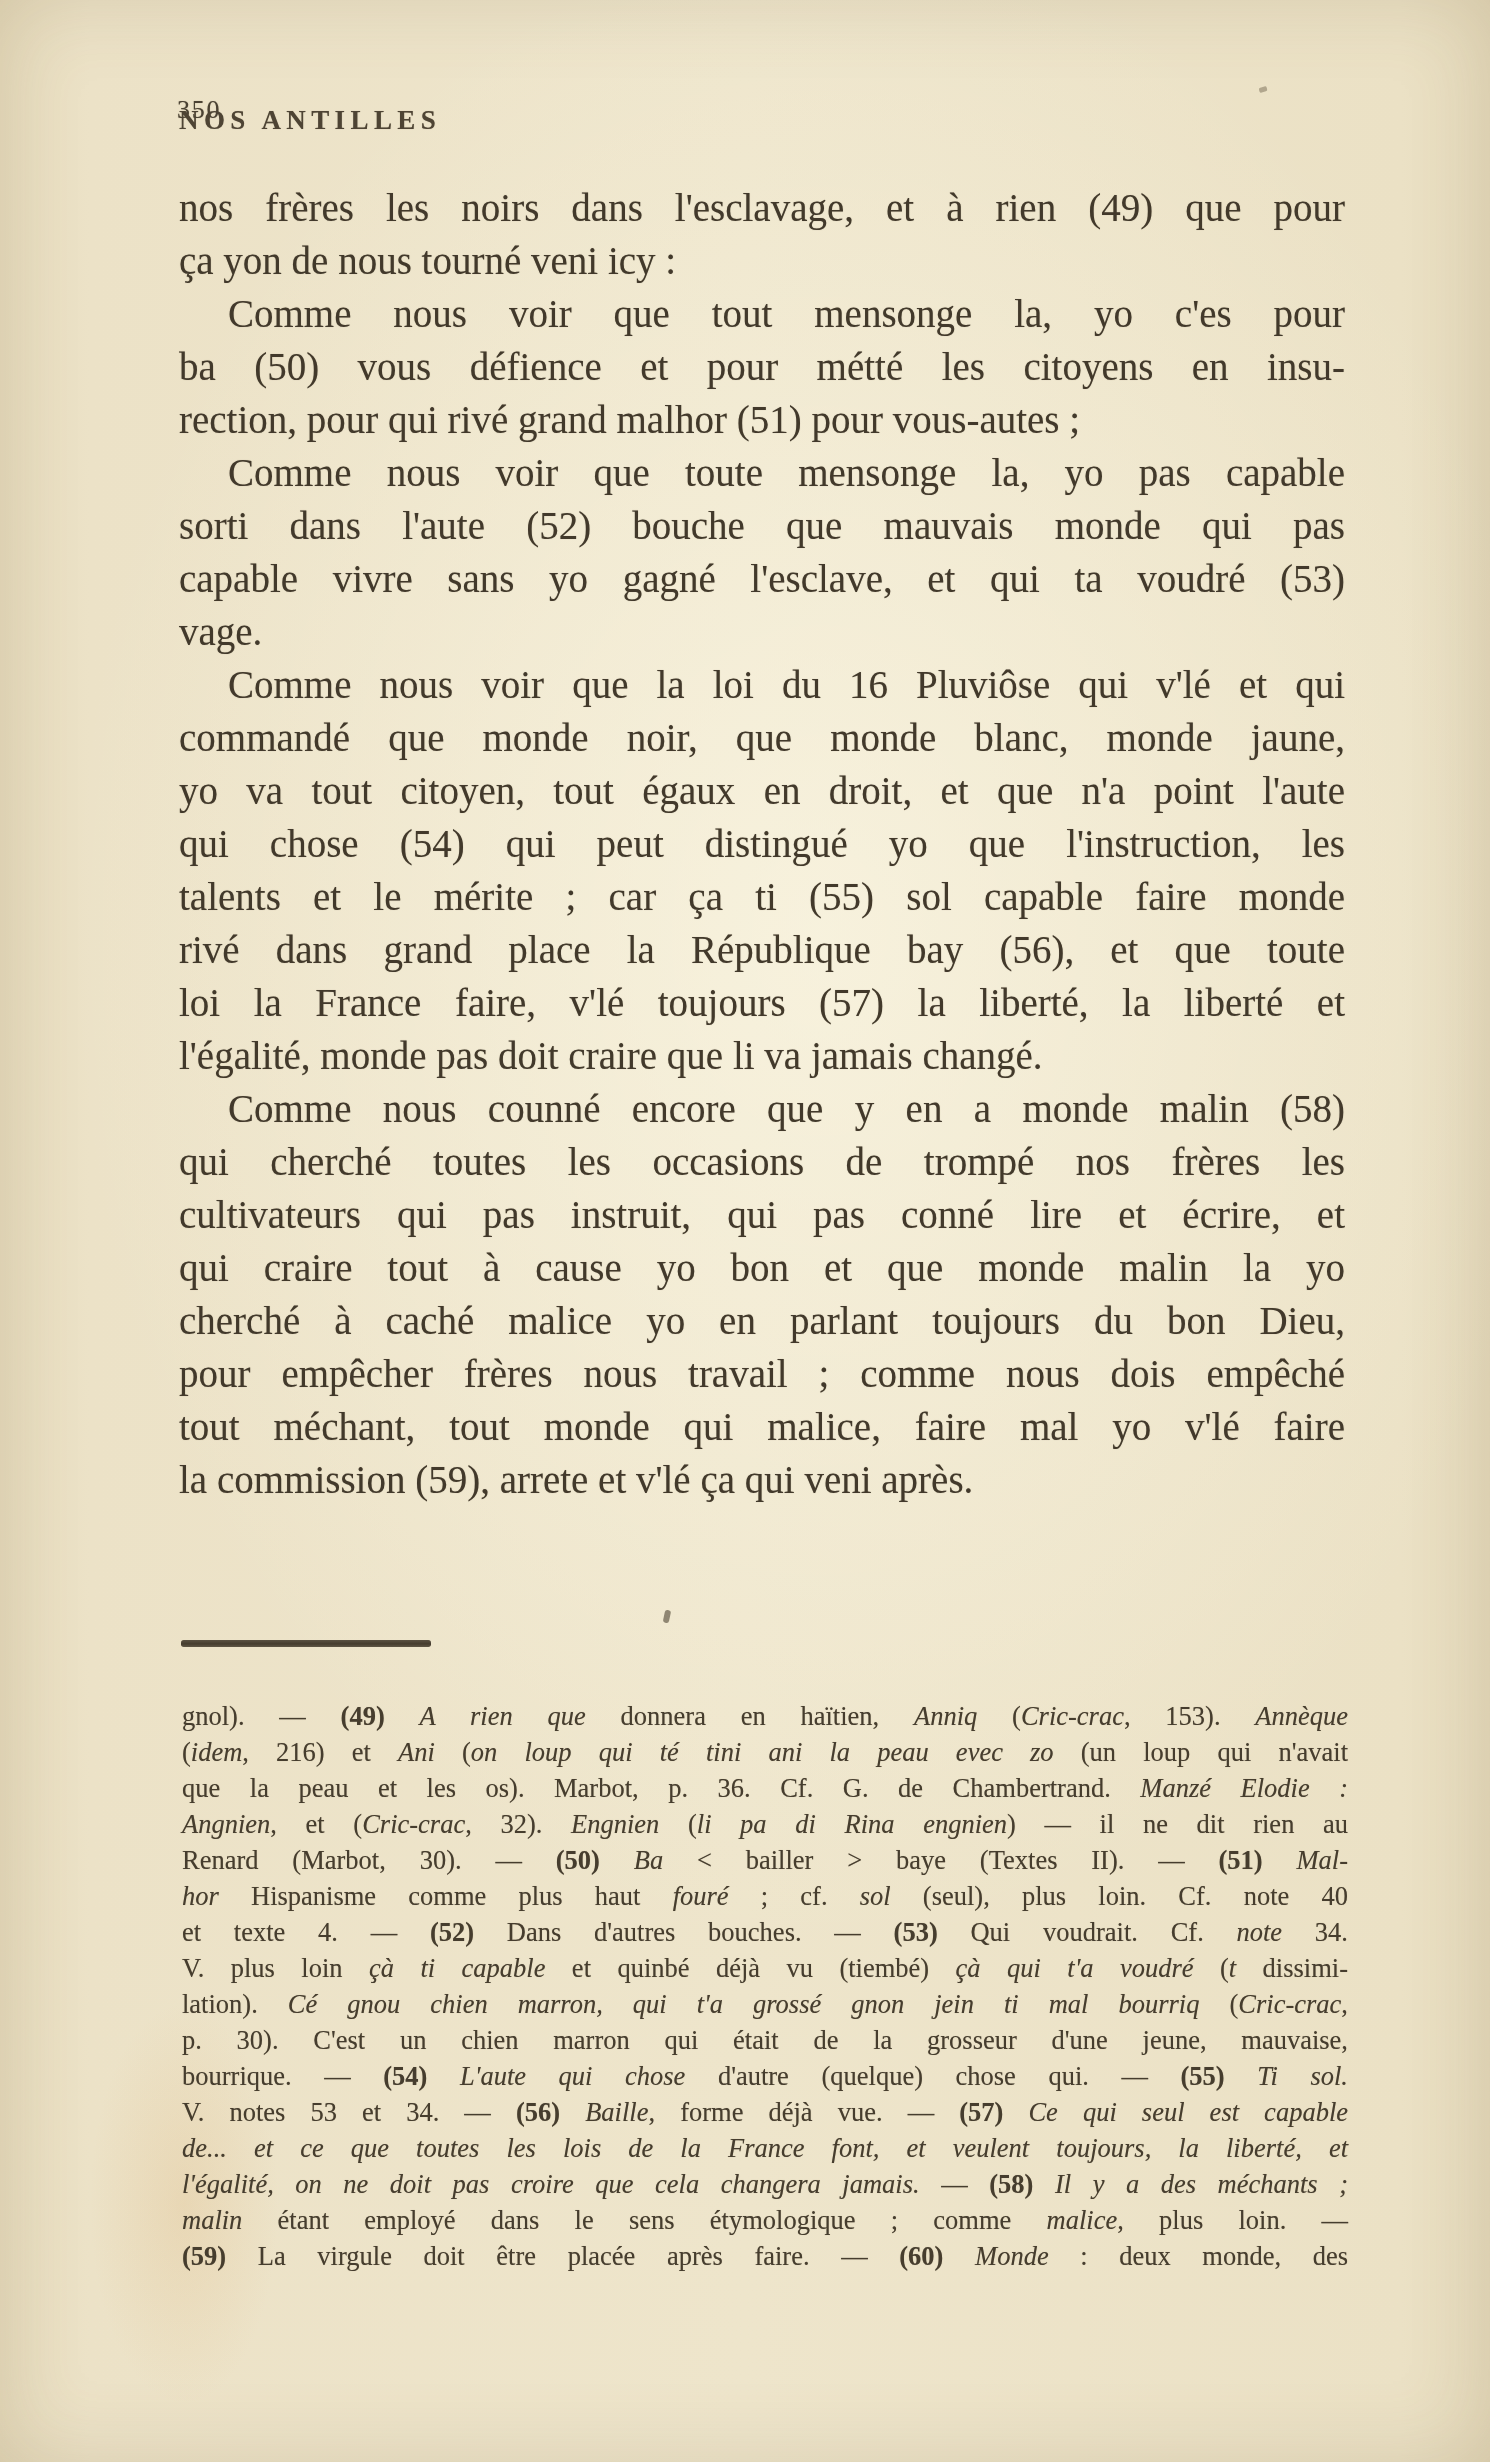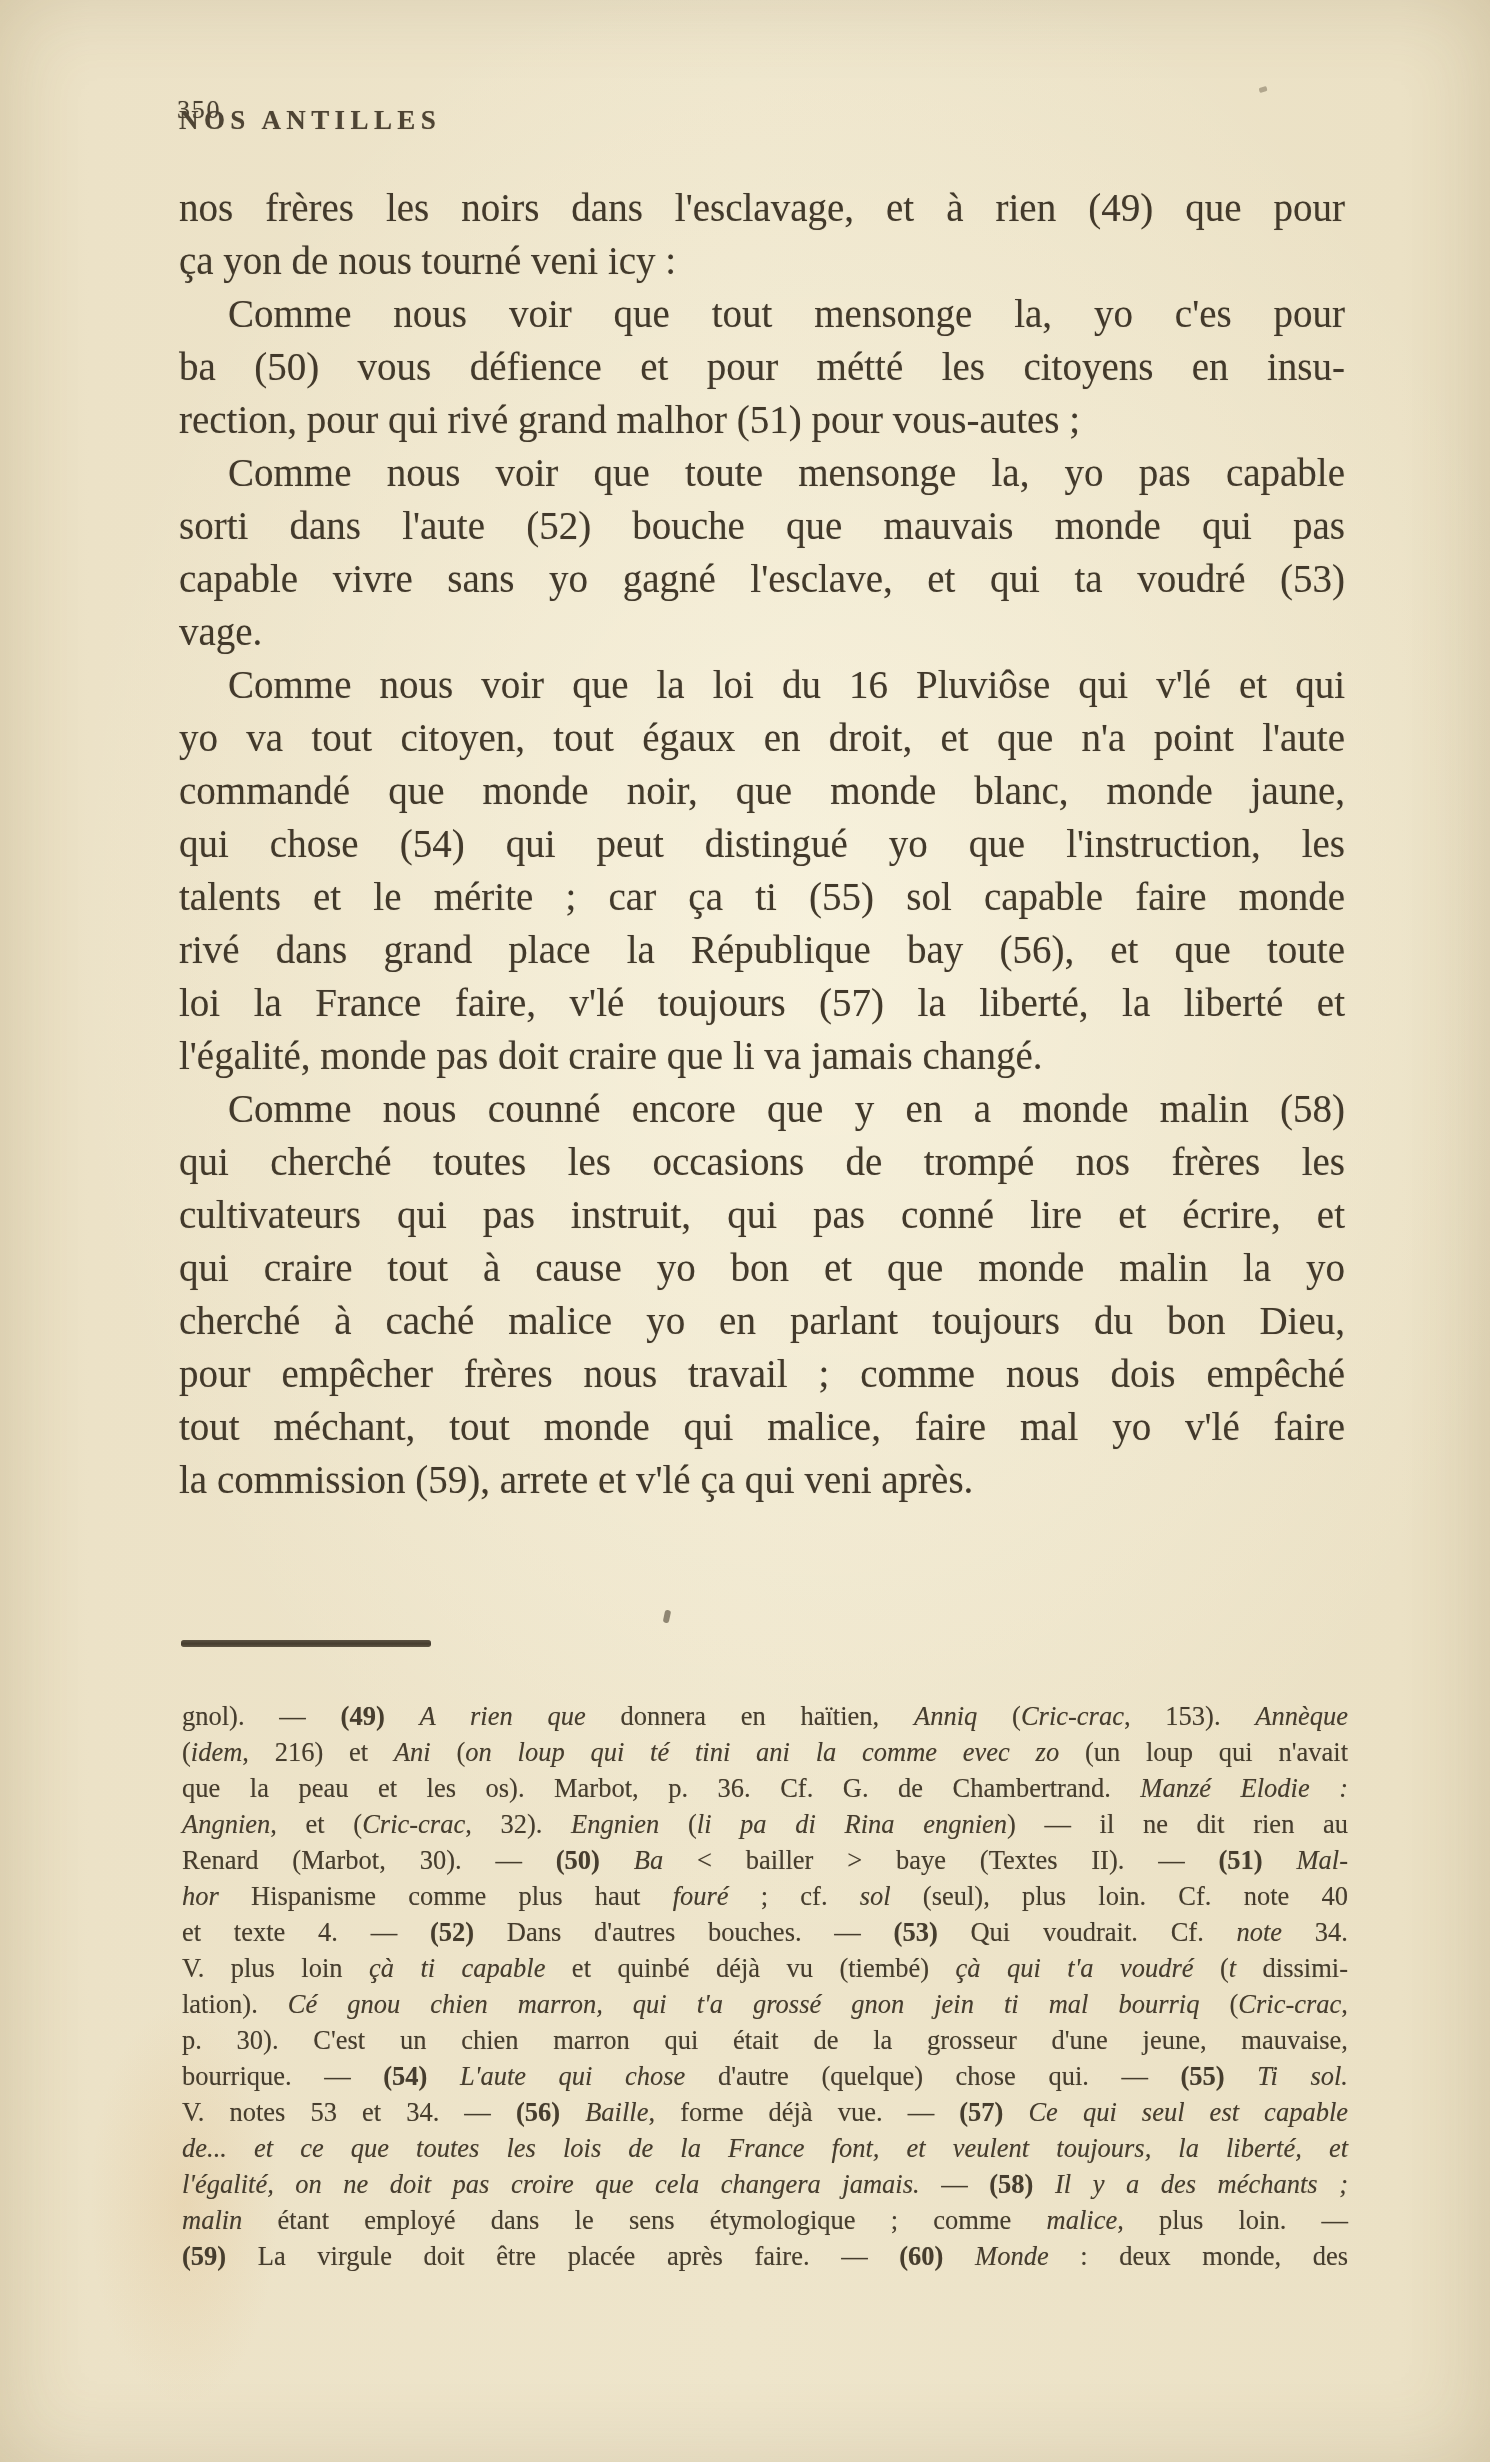--- a/index.html
+++ b/index.html
@@ -82,22 +82,22 @@
         <div class="bline last">rection, pour qui rivé grand malhor (51) pour vous-autes ;</div>
       </div>
       <div>
         <div class="bline indent">Comme nous voir que toute mensonge la, yo pas capable</div>
         <div class="bline">sorti dans l'aute (52) bouche que mauvais monde qui pas</div>
         <div class="bline">capable vivre sans yo gagné l'esclave, et qui ta voudré (53)</div>
         <div class="bline last">vage.</div>
       </div>
       <div>
         <div class="bline indent">Comme nous voir que la loi du 16 Pluviôse qui v'lé et qui</div>
+        <div class="bline">commandé que monde noir, que monde blanc, monde jaune,</div>
         <div class="bline">yo va tout citoyen, tout égaux en droit, et que n'a point l'aute</div>
-        <div class="bline">commandé que monde noir, que monde blanc, monde jaune,</div>
         <div class="bline">qui chose (54) qui peut distingué yo que l'instruction, les</div>
         <div class="bline">talents et le mérite ; car ça ti (55) sol capable faire monde</div>
         <div class="bline">rivé dans grand place la République bay (56), et que toute</div>
         <div class="bline">loi la France faire, v'lé toujours (57) la liberté, la liberté et</div>
         <div class="bline last">l'égalité, monde pas doit craire que li va jamais changé.</div>
       </div>
       <div>
         <div class="bline indent">Comme nous counné encore que y en a monde malin (58)</div>
         <div class="bline">qui cherché toutes les occasions de trompé nos frères les</div>
         <div class="bline">cultivateurs qui pas instruit, qui pas conné lire et écrire, et</div>
@@ -108,21 +108,21 @@
         <div class="bline last">la commission (59), arrete et v'lé ça qui veni après.</div>
       </div>
     </div>
 
   <div class="mid-mark"></div>
   <div class="speck"></div>
   <div class="sep-rule"></div>
 
   <div class="footnotes" id="footnotes">
       <div class="fline"><span>gnol). — </span><span class="b">(49)</span><span> </span><span class="i">A rien que</span><span> donnera en haïtien, </span><span class="i">Anniq</span><span> (</span><span class="i">Cric-crac</span><span>, 153). </span><span class="i">Annèque</span></div>
-      <div class="fline"><span>(</span><span class="i">idem</span><span>, 216) et </span><span class="i">Ani</span><span> (</span><span class="i">on loup qui té tini ani la comme evec zo</span><span> (un loup qui n'avait</span></div>
+      <div class="fline"><span>(</span><span class="i">idem</span><span>, 216) et </span><span class="i">Ani</span><span> (</span><span class="i">on loup qui té tini ani la peau evec zo</span><span> (un loup qui n'avait</span></div>
       <div class="fline"><span>que la peau et les os). Marbot, p. 36. Cf. G. de Chambertrand. </span><span class="i">Manzé Elodie :</span></div>
       <div class="fline"><span class="i">Angnien</span><span>, et (</span><span class="i">Cric-crac</span><span>, 32). </span><span class="i">Engnien</span><span> (</span><span class="i">li pa di Rina engnien</span><span>) — il ne dit rien au</span></div>
       <div class="fline"><span>Renard (Marbot, 30). — </span><span class="b">(50)</span><span> </span><span class="i">Ba</span><span> &lt; bailler &gt; baye (Textes II). — </span><span class="b">(51)</span><span> </span><span class="i">Mal-</span></div>
       <div class="fline"><span class="i">hor</span><span> Hispanisme comme plus haut </span><span class="i">fouré</span><span> ; cf. </span><span class="i">sol</span><span> (seul), plus loin. Cf. note 40</span></div>
       <div class="fline"><span>et texte 4. — </span><span class="b">(52)</span><span> Dans d'autres bouches. — </span><span class="b">(53)</span><span> Qui voudrait. Cf. </span><span class="i">note</span><span> 34.</span></div>
       <div class="fline"><span>V. plus loin </span><span class="i">çà ti capable</span><span> et quinbé déjà vu (tiembé) </span><span class="i">çà qui t'a voudré</span><span> (</span><span class="i">t</span><span> dissimi-</span></div>
       <div class="fline"><span>lation). </span><span class="i">Cé gnou chien marron, qui t'a grossé gnon jein ti mal bourriq</span><span> (</span><span class="i">Cric-crac</span><span>,</span></div>
       <div class="fline"><span>p. 30). C'est un chien marron qui était de la grosseur d'une jeune, mauvaise,</span></div>
       <div class="fline"><span>bourrique. — </span><span class="b">(54)</span><span> </span><span class="i">L'aute qui chose</span><span> d'autre (quelque) chose qui. — </span><span class="b">(55)</span><span> </span><span class="i">Ti sol.</span></div>
       <div class="fline"><span>V. notes 53 et 34. — </span><span class="b">(56)</span><span> </span><span class="i">Baille</span><span>, forme déjà vue. — </span><span class="b">(57)</span><span> </span><span class="i">Ce qui seul est capable</span></div>

